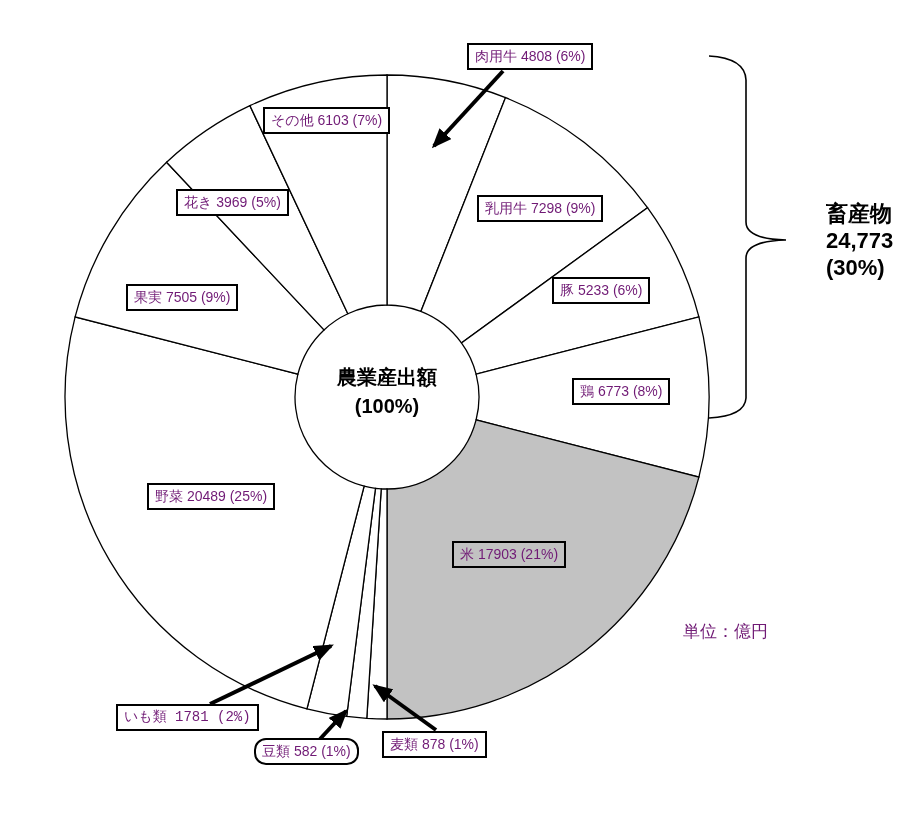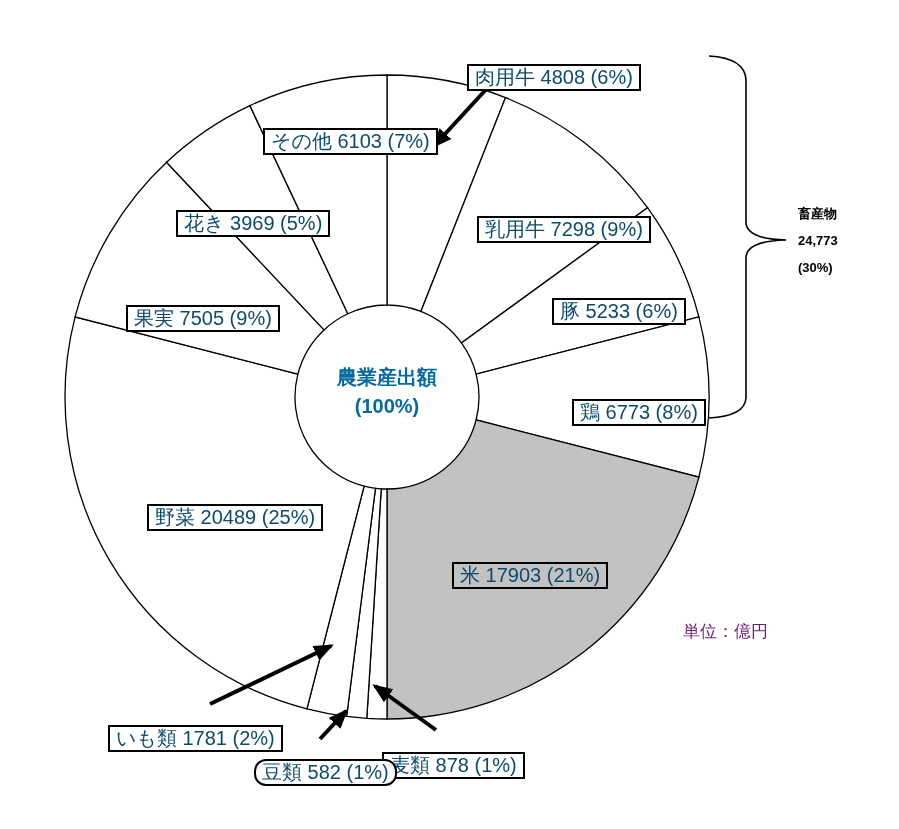--- a/index.html
+++ b/index.html
@@ -18,44 +18,43 @@
   #pie-svg {
     position: absolute;
     left: 0;
     top: 0;
   }
   .label-box {
     position: absolute;
     border: 2.5px solid #000000;
     background: #ffffff;
     padding: 2px 6px 3px 6px;
-    font-size: 20px;
+    font-size: 14px;
     font-weight: 500;
-    color: #0c4a6e;
+    color: #701a75;
     white-space: nowrap;
     line-height: 18px;
-    margin-top: 21px;
   }
   #center-label {
     position: absolute;
     left: 387px;
     top: 392px;
     transform: translate(-50%, -50%);
     text-align: center;
     font-size: 20px;
     font-weight: bold;
     line-height: 29px;
-    color: #0369a1;
+    color: #000000;
     white-space: nowrap;
   }
   #bracket-label {
     position: absolute;
-    left: 798px;
+    left: 826px;
     top: 200px;
-    font-size: 13px;
+    font-size: 22px;
     font-weight: bold;
     line-height: 27px;
     color: #000000;
     white-space: nowrap;
   }
   #unit-note {
     position: absolute;
     left: 683px;
     top: 620px;
     font-family: "Liberation Serif", "DejaVu Serif", serif;
@@ -99,21 +98,21 @@
   </svg>
 
   <div id="labels-layer">
       <div class="label-box" style="left: 467px; top: 43px;">肉用牛 4808 (6%)</div>
       <div class="label-box" style="left: 477px; top: 195px;">乳用牛 7298 (9%)</div>
       <div class="label-box" style="left: 552px; top: 277px;">豚 5233 (6%)</div>
       <div class="label-box" style="left: 572px; top: 378px;">鶏 6773 (8%)</div>
       <div class="label-box" style="left: 452px; top: 541px; background: rgb(194, 194, 194);">米 17903 (21%)</div>
       <div class="label-box" style="left: 382px; top: 731px; text-align: center;">麦類 878 (1%)</div>
       <div class="label-box" style="left: 254px; top: 738px; border-radius: 12px;">豆類 582 (1%)</div>
-      <div class="label-box" style="left: 108px; top: 704px;">いも類 1781 (2%)</div>
+      <div class="label-box" style="left: 116px; top: 704px; font-family: Liberation Mono, monospace;">いも類 1781 (2%)</div>
       <div class="label-box" style="left: 147px; top: 483px;">野菜 20489 (25%)</div>
       <div class="label-box" style="left: 126px; top: 284px;">果実 7505 (9%)</div>
       <div class="label-box" style="left: 176px; top: 189px;">花き 3969 (5%)</div>
       <div class="label-box" style="left: 263px; top: 107px;">その他 6103 (7%)</div>
     </div>
 
   <div id="center-label">
     <div>農業産出額</div>
     <div>(100%)</div>
   </div>

